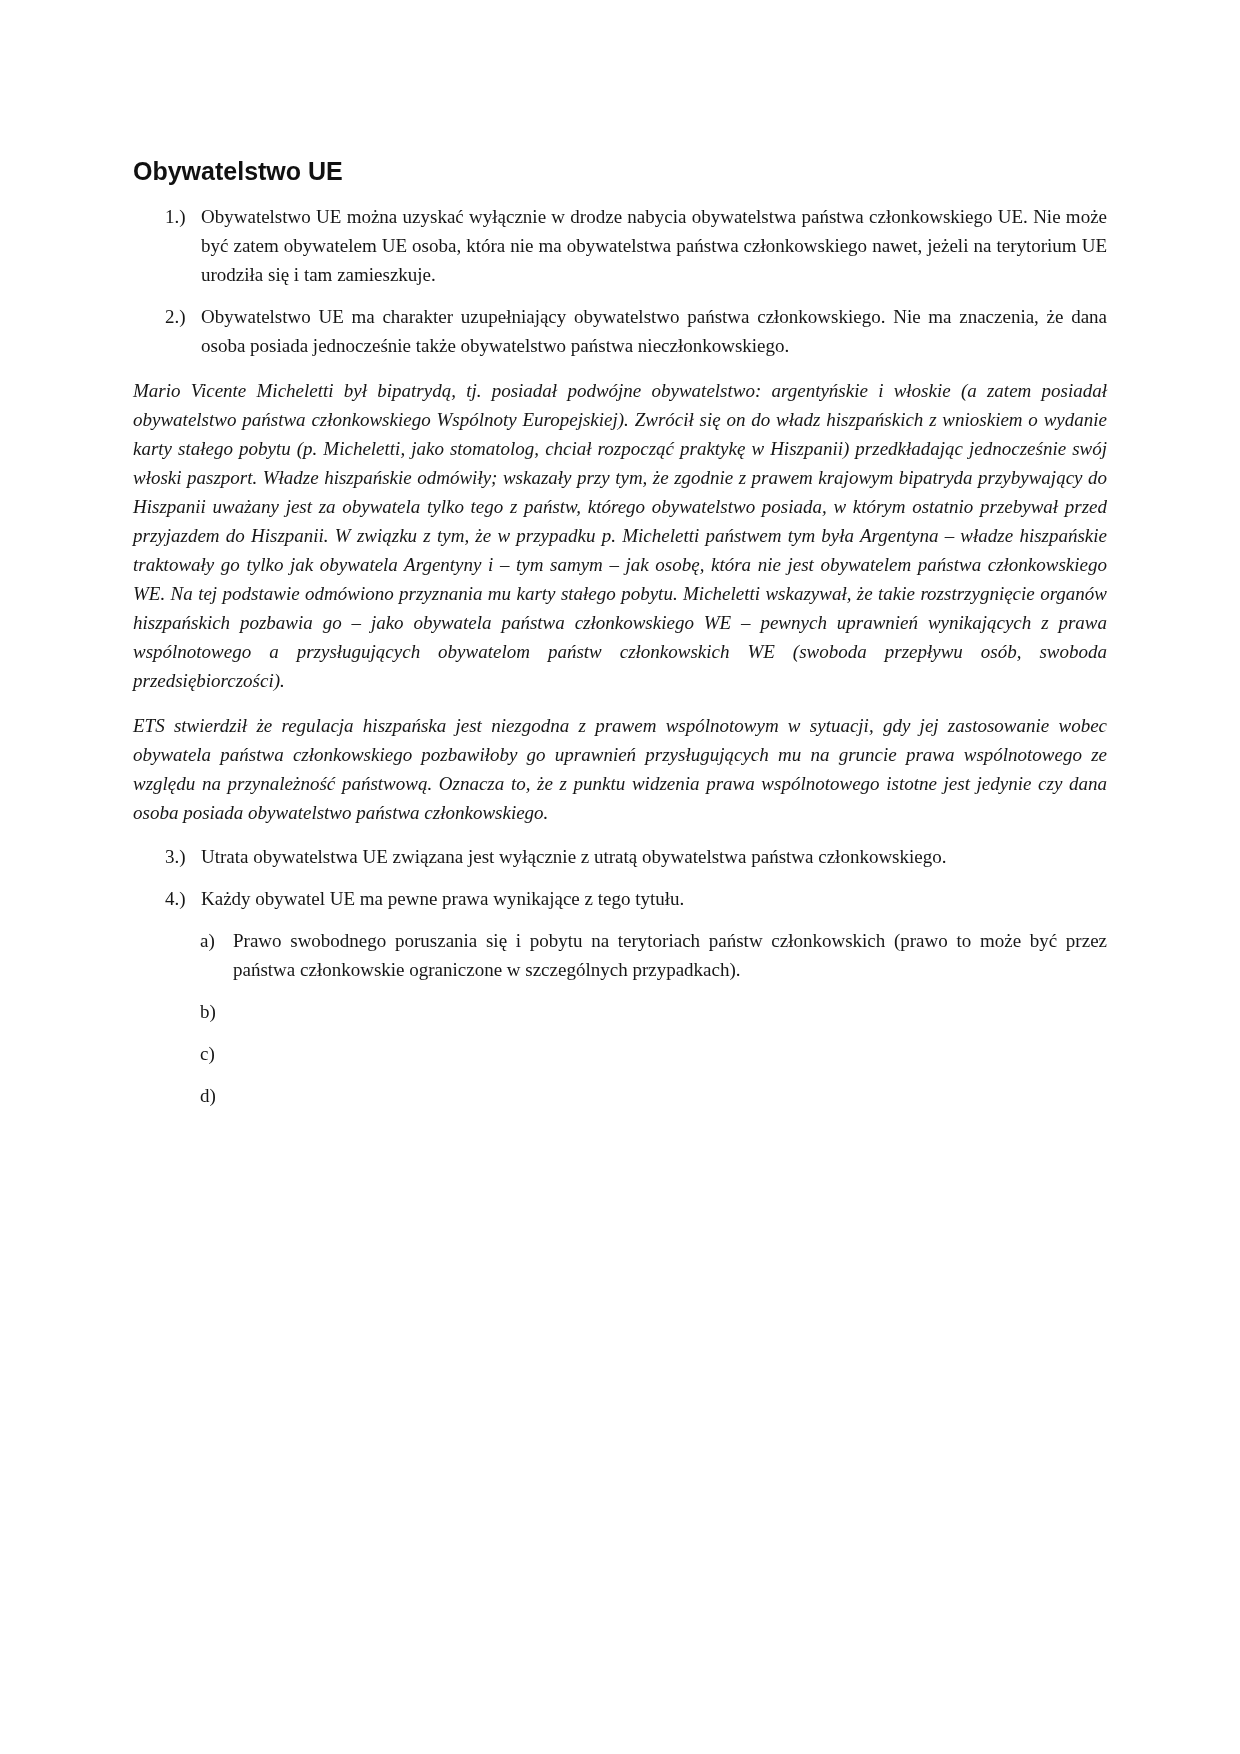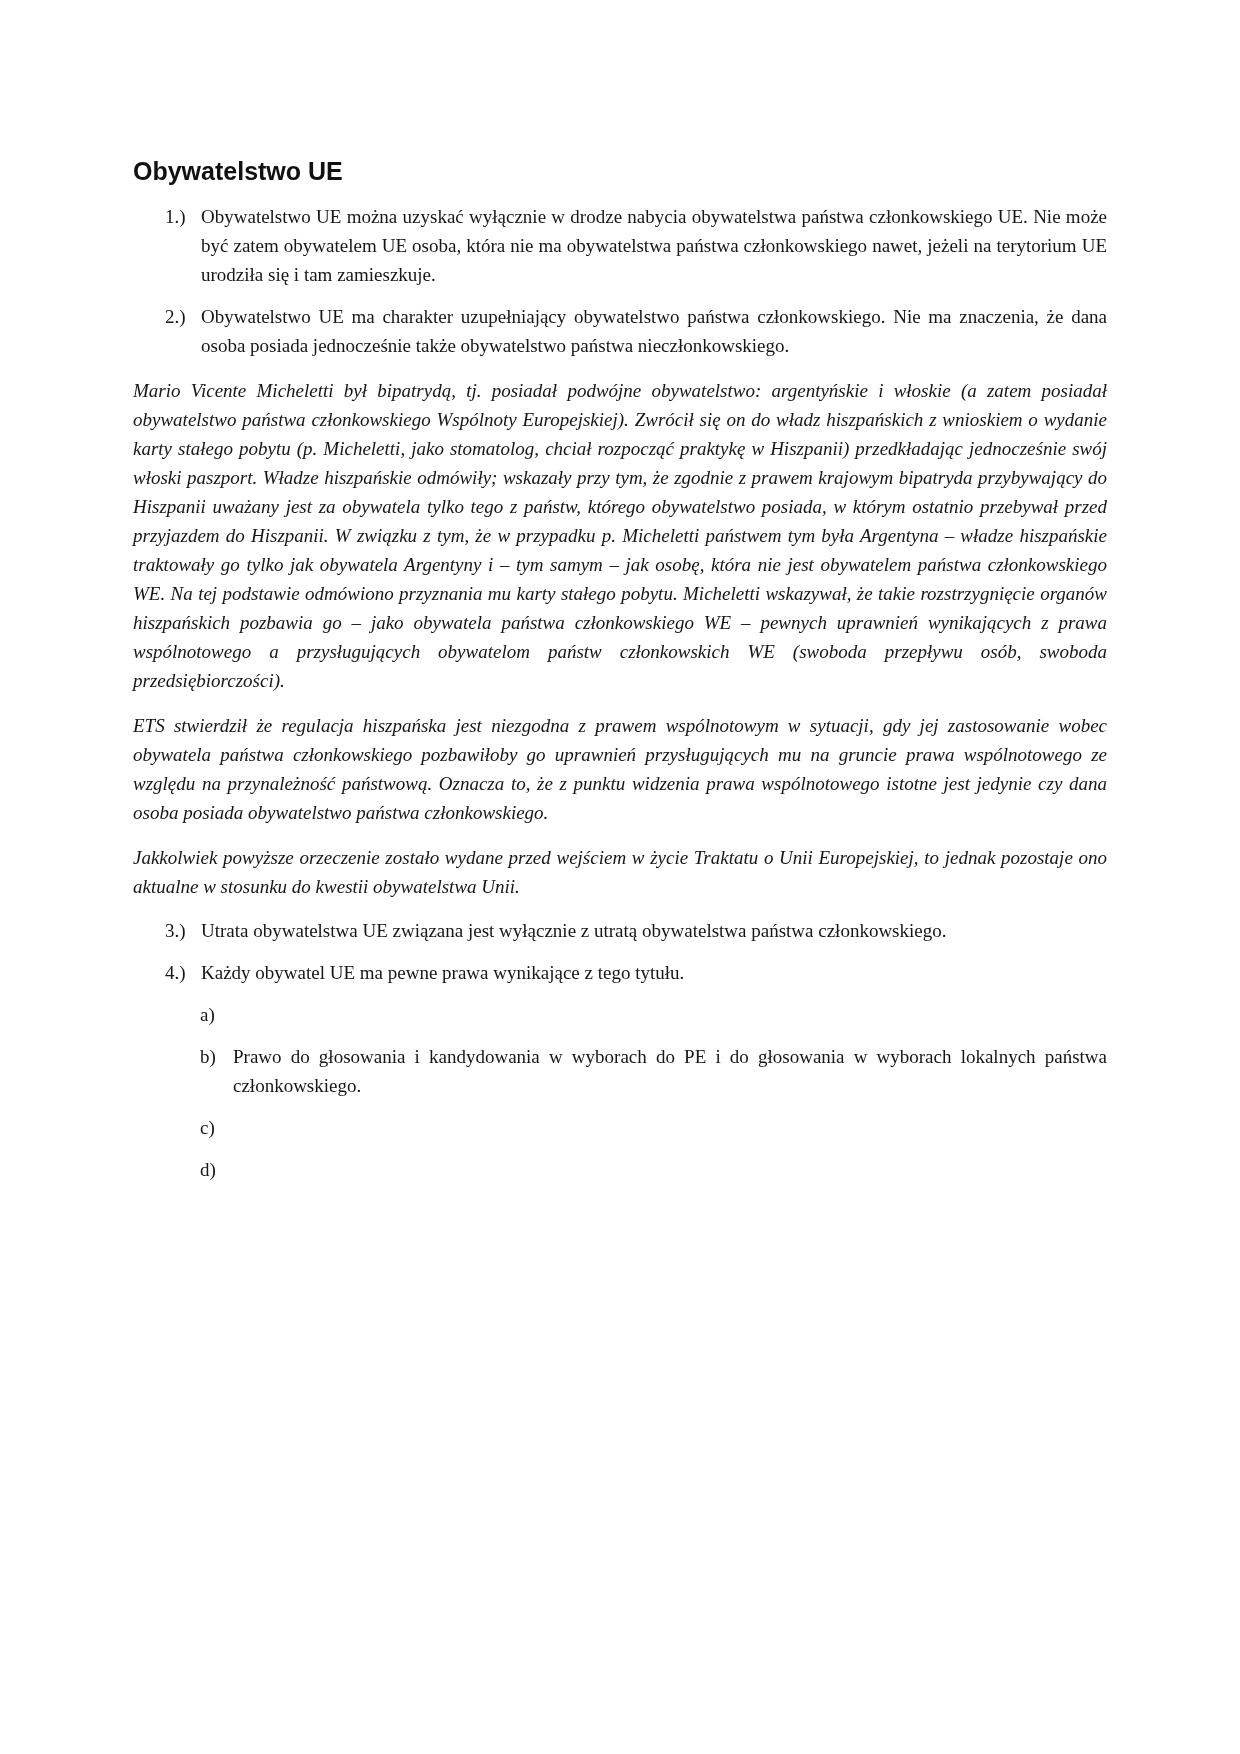--- a/index.html
+++ b/index.html
@@ -89,39 +89,38 @@
   <div class="num-item">
     <div class="marker">2.)</div>
     <div class="itext">Obywatelstwo UE ma charakter uzupełniający obywatelstwo państwa członkowskiego. Nie ma znaczenia, że dana osoba posiada jednocześnie także obywatelstwo państwa nieczłonkowskiego.</div>
   </div>
 
 
   <p class="ipara">Mario Vicente Micheletti był bipatrydą, tj. posiadał podwójne obywatelstwo: argentyńskie i włoskie (a zatem posiadał obywatelstwo państwa członkowskiego Wspólnoty Europejskiej). Zwrócił się on do władz hiszpańskich z wnioskiem o wydanie karty stałego pobytu (p. Micheletti, jako stomatolog, chciał rozpocząć praktykę w Hiszpanii) przedkładając jednocześnie swój włoski paszport. Władze hiszpańskie odmówiły; wskazały przy tym, że zgodnie z prawem krajowym bipatryda przybywający do Hiszpanii uważany jest za obywatela tylko tego z państw, którego obywatelstwo posiada, w którym ostatnio przebywał przed przyjazdem do Hiszpanii. W związku z tym, że w przypadku p. Micheletti państwem tym była Argentyna – władze hiszpańskie traktowały go tylko jak obywatela Argentyny i – tym samym – jak osobę, która nie jest obywatelem państwa członkowskiego WE. Na tej podstawie odmówiono przyznania mu karty stałego pobytu. Micheletti wskazywał, że takie rozstrzygnięcie organów hiszpańskich pozbawia go – jako obywatela państwa członkowskiego WE – pewnych uprawnień wynikających z prawa wspólnotowego a przysługujących obywatelom państw członkowskich WE (swoboda przepływu osób, swoboda przedsiębiorczości).</p>
 
   <p class="ipara">ETS stwierdził że regulacja hiszpańska jest niezgodna z prawem wspólnotowym w sytuacji, gdy jej zastosowanie wobec obywatela państwa członkowskiego pozbawiłoby go uprawnień przysługujących mu na gruncie prawa wspólnotowego ze względu na przynależność państwową. Oznacza to, że z punktu widzenia prawa wspólnotowego istotne jest jedynie czy dana osoba posiada obywatelstwo państwa członkowskiego.</p>
 
-  <p class="ipara">Jakkolwiek powyższe orzeczenie zostało wydane przed wejściem w życie Traktatu o Unii Europejskiej, to jednak pozostaje ono aktualne w stosunku do kwestii obywatelstwa Unii.</p>
 
   <div class="num-item">
     <div class="marker">3.)</div>
     <div class="itext">Utrata obywatelstwa UE związana jest wyłącznie z utratą obywatelstwa państwa członkowskiego.</div>
   </div>
 
   <div class="num-item">
     <div class="marker">4.)</div>
     <div class="itext">Każdy obywatel UE ma pewne prawa wynikające z tego tytułu.</div>
   </div>
 
   <div class="sub-item">
     <div class="marker">a)</div>
+    <div class="itext">Prawo swobodnego poruszania się i pobytu na terytoriach państw członkowskich (prawo to może być przez państwa członkowskie ograniczone w szczególnych przypadkach).</div>
   </div>
 
   <div class="sub-item">
     <div class="marker">b)</div>
-    <div class="itext">Prawo do głosowania i kandydowania w wyborach do PE i do głosowania w wyborach lokalnych państwa członkowskiego.</div>
   </div>
 
   <div class="sub-item">
     <div class="marker">c)</div>
   </div>
 
   <div class="sub-item">
     <div class="marker">d)</div>
   </div>
 

